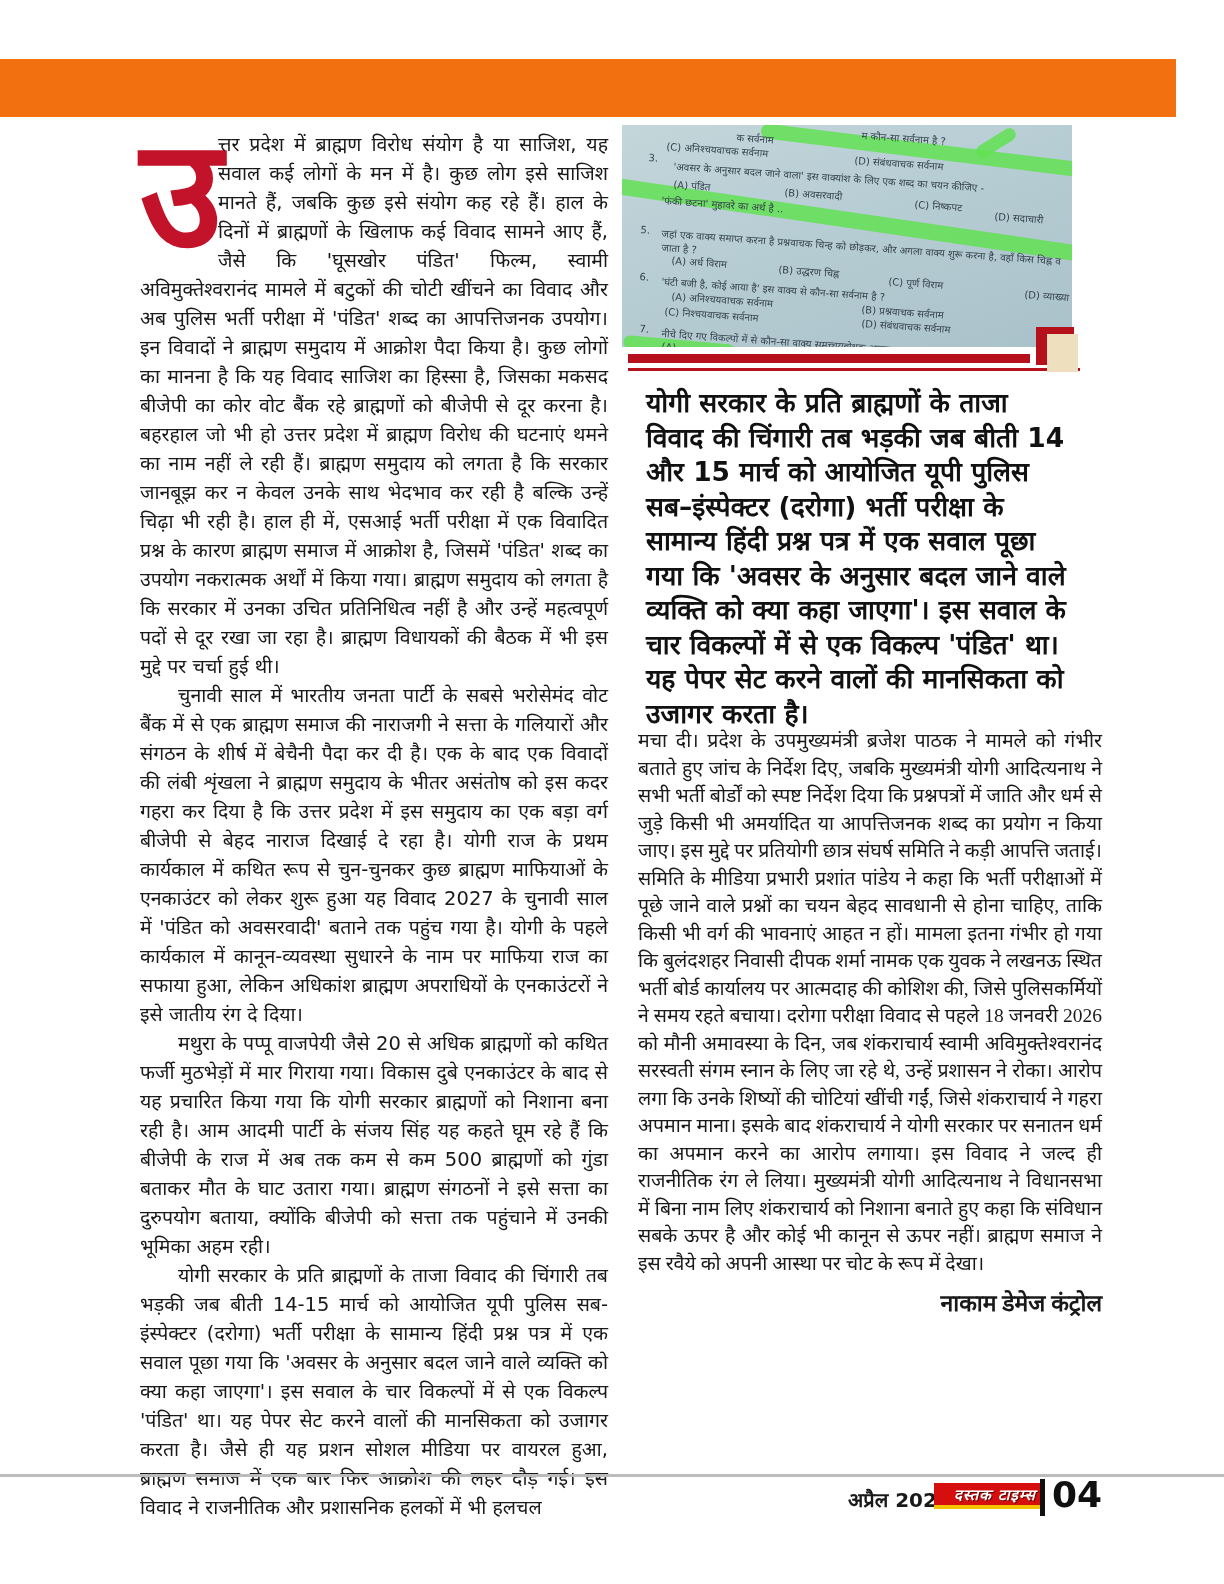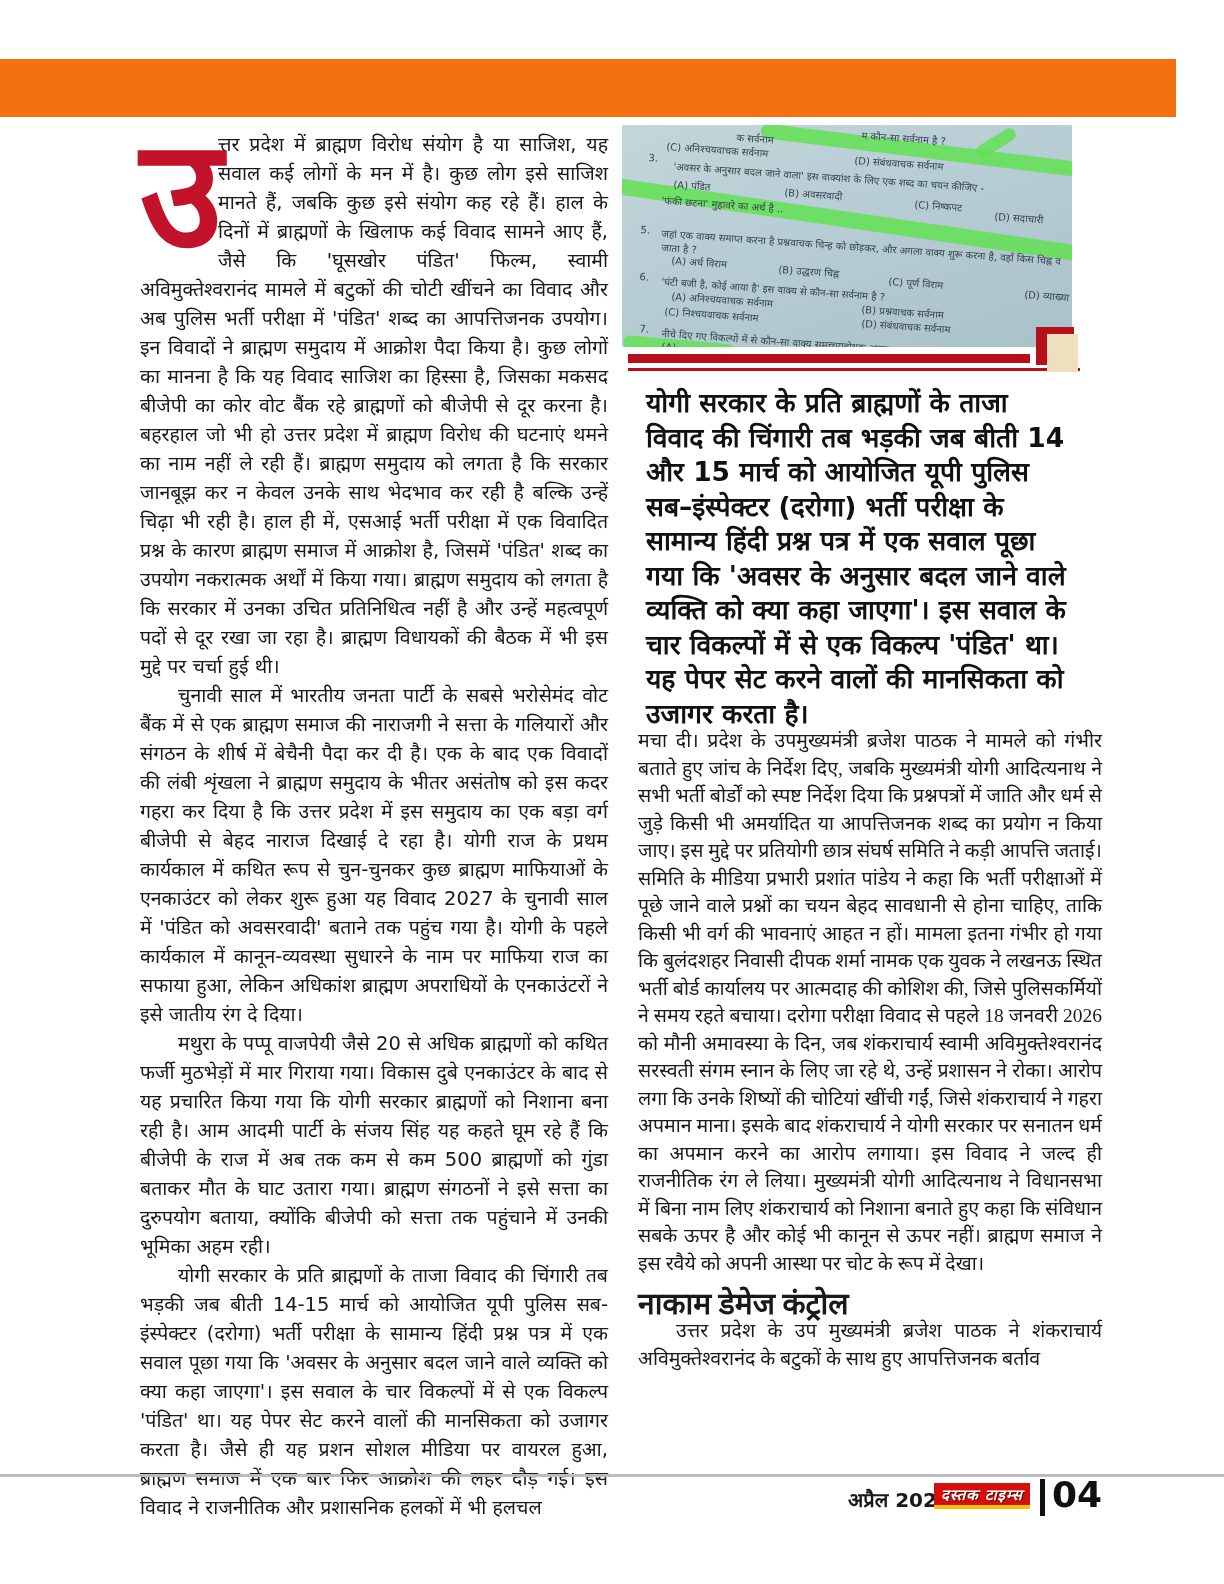--- a/index.html
+++ b/index.html
@@ -50,27 +50,27 @@
   .deco-beige-square{position:absolute;left:1047px;top:334px;width:31px;height:38px;background:var(--beige);}
 
   
   .pull-quote{position:absolute;left:646px;top:386px;width:424px;
     font-size:26.5px;line-height:34.5px;font-weight:bold;color:#111;text-align:left;}
 
   
   .col-right{position:absolute;left:638px;top:727px;width:464px;
     font-size:19.5px;line-height:27.5px;text-align:justify;font-family:Liberation Serif, serif;}
   .col-right p{margin:0;}
-  .subheading{margin:14px 0 0 0;font-size:30px;line-height:26px;font-weight:bold;text-align:left;}
+  .subheading{margin:14px 0 8px 0;font-size:23px;line-height:26px;font-weight:bold;text-align:right;}
   .indented{text-indent:38px;}
 
   
   .footer-rule{position:absolute;left:0;top:1474px;width:1224px;height:3px;background:#bcbcbc;}
   .footer-date{position:absolute;left:848px;top:1486px;font-size:20px;font-weight:bold;}
-  .magazine-logo{position:absolute;left:934px;top:1483px;height:21px;padding:1px 7px 0 7px;
+  .magazine-logo{position:absolute;left:934px;top:1483px;height:21px;padding:1px 7px 0 20px;
     background:var(--logo-red);border-bottom:4px solid var(--logo-yellow);
     color:#fff;font-size:15px;font-weight:bold;font-style:italic;letter-spacing:1px;
     text-shadow:1px 1px 0 #5d0000;}
   .footer-divider{position:absolute;left:1040px;top:1479px;width:5px;height:37px;background:#101010;}
   .page-number{position:absolute;left:1052px;top:1474px;font-size:36px;font-weight:800;color:#101010;}
 </style>
 </head>
 <body>
 
 <div class="page">
@@ -123,21 +123,20 @@
     <p>चुनावी साल में भारतीय जनता पार्टी के सबसे भरोसेमंद वोट बैंक में से एक ब्राह्मण समाज की नाराजगी ने सत्ता के गलियारों और संगठन के शीर्ष में बेचैनी पैदा कर दी है। एक के बाद एक विवादों की लंबी शृंखला ने ब्राह्मण समुदाय के भीतर असंतोष को इस कदर गहरा कर दिया है कि उत्तर प्रदेश में इस समुदाय का एक बड़ा वर्ग बीजेपी से बेहद नाराज दिखाई दे रहा है। योगी राज के प्रथम कार्यकाल में कथित रूप से चुन-चुनकर कुछ ब्राह्मण माफियाओं के एनकाउंटर को लेकर शुरू हुआ यह विवाद 2027 के चुनावी साल में 'पंडित को अवसरवादी' बताने तक पहुंच गया है। योगी के पहले कार्यकाल में कानून-व्यवस्था सुधारने के नाम पर माफिया राज का सफाया हुआ, लेकिन अधिकांश ब्राह्मण अपराधियों के एनकाउंटरों ने इसे जातीय रंग दे दिया।</p>
     <p>मथुरा के पप्पू वाजपेयी जैसे 20 से अधिक ब्राह्मणों को कथित फर्जी मुठभेड़ों में मार गिराया गया। विकास दुबे एनकाउंटर के बाद से यह प्रचारित किया गया कि योगी सरकार ब्राह्मणों को निशाना बना रही है। आम आदमी पार्टी के संजय सिंह यह कहते घूम रहे हैं कि बीजेपी के राज में अब तक कम से कम 500 ब्राह्मणों को गुंडा बताकर मौत के घाट उतारा गया। ब्राह्मण संगठनों ने इसे सत्ता का दुरुपयोग बताया, क्योंकि बीजेपी को सत्ता तक पहुंचाने में उनकी भूमिका अहम रही।</p>
     <p>योगी सरकार के प्रति ब्राह्मणों के ताजा विवाद की चिंगारी तब भड़की जब बीती 14-15 मार्च को आयोजित यूपी पुलिस सब-इंस्पेक्टर (दरोगा) भर्ती परीक्षा के सामान्य हिंदी प्रश्न पत्र में एक सवाल पूछा गया कि 'अवसर के अनुसार बदल जाने वाले व्यक्ति को क्या कहा जाएगा'। इस सवाल के चार विकल्पों में से एक विकल्प 'पंडित' था। यह पेपर सेट करने वालों की मानसिकता को उजागर करता है। जैसे ही यह प्रशन सोशल मीडिया पर वायरल हुआ, ब्राह्मण समाज में एक बार फिर आक्रोश की लहर दौड़ गई। इस विवाद ने राजनीतिक और प्रशासनिक हलकों में भी हलचल</p>
   </div>
 
   <div class="pull-quote">योगी सरकार के प्रति ब्राह्मणों के ताजा विवाद की चिंगारी तब भड़की जब बीती 14 और 15 मार्च को आयोजित यूपी पुलिस सब–इंस्पेक्टर (दरोगा) भर्ती परीक्षा के सामान्य हिंदी प्रश्न पत्र में एक सवाल पूछा गया कि 'अवसर के अनुसार बदल जाने वाले व्यक्ति को क्या कहा जाएगा'। इस सवाल के चार विकल्पों में से एक विकल्प 'पंडित' था। यह पेपर सेट करने वालों की मानसिकता को उजागर करता है।</div>
 
   <div class="col-right">
     <p>मचा दी। प्रदेश के उपमुख्यमंत्री ब्रजेश पाठक ने मामले को गंभीर बताते हुए जांच के निर्देश दिए, जबकि मुख्यमंत्री योगी आदित्यनाथ ने सभी भर्ती बोर्डों को स्पष्ट निर्देश दिया कि प्रश्नपत्रों में जाति और धर्म से जुड़े किसी भी अमर्यादित या आपत्तिजनक शब्द का प्रयोग न किया जाए। इस मुद्दे पर प्रतियोगी छात्र संघर्ष समिति ने कड़ी आपत्ति जताई। समिति के मीडिया प्रभारी प्रशांत पांडेय ने कहा कि भर्ती परीक्षाओं में पूछे जाने वाले प्रश्नों का चयन बेहद सावधानी से होना चाहिए, ताकि किसी भी वर्ग की भावनाएं आहत न हों। मामला इतना गंभीर हो गया कि बुलंदशहर निवासी दीपक शर्मा नामक एक युवक ने लखनऊ स्थित भर्ती बोर्ड कार्यालय पर आत्मदाह की कोशिश की, जिसे पुलिसकर्मियों ने समय रहते बचाया। दरोगा परीक्षा विवाद से पहले 18 जनवरी 2026 को मौनी अमावस्या के दिन, जब शंकराचार्य स्वामी अविमुक्तेश्वरानंद सरस्वती संगम स्नान के लिए जा रहे थे, उन्हें प्रशासन ने रोका। आरोप लगा कि उनके शिष्यों की चोटियां खींची गईं, जिसे शंकराचार्य ने गहरा अपमान माना। इसके बाद शंकराचार्य ने योगी सरकार पर सनातन धर्म का अपमान करने का आरोप लगाया। इस विवाद ने जल्द ही राजनीतिक रंग ले लिया। मुख्यमंत्री योगी आदित्यनाथ ने विधानसभा में बिना नाम लिए शंकराचार्य को निशाना बनाते हुए कहा कि संविधान सबके ऊपर है और कोई भी कानून से ऊपर नहीं। ब्राह्मण समाज ने इस रवैये को अपनी आस्था पर चोट के रूप में देखा।</p>
     <h3 class="subheading">नाकाम डेमेज कंट्रोल</h3>
-    <p class="indented">उत्तर प्रदेश के उप मुख्यमंत्री ब्रजेश पाठक ने शंकराचार्य अविमुक्तेश्वरानंद के बटुकों के साथ हुए आपत्तिजनक बर्ताव</p>
   </div>
 
   <div class="footer-rule"></div>
   <div class="footer-date">अप्रैल 2026</div>
   <div class="magazine-logo">दस्तक टाइम्स</div>
   <div class="footer-divider"></div>
   <div class="page-number">04</div>
 
 </div>
 

